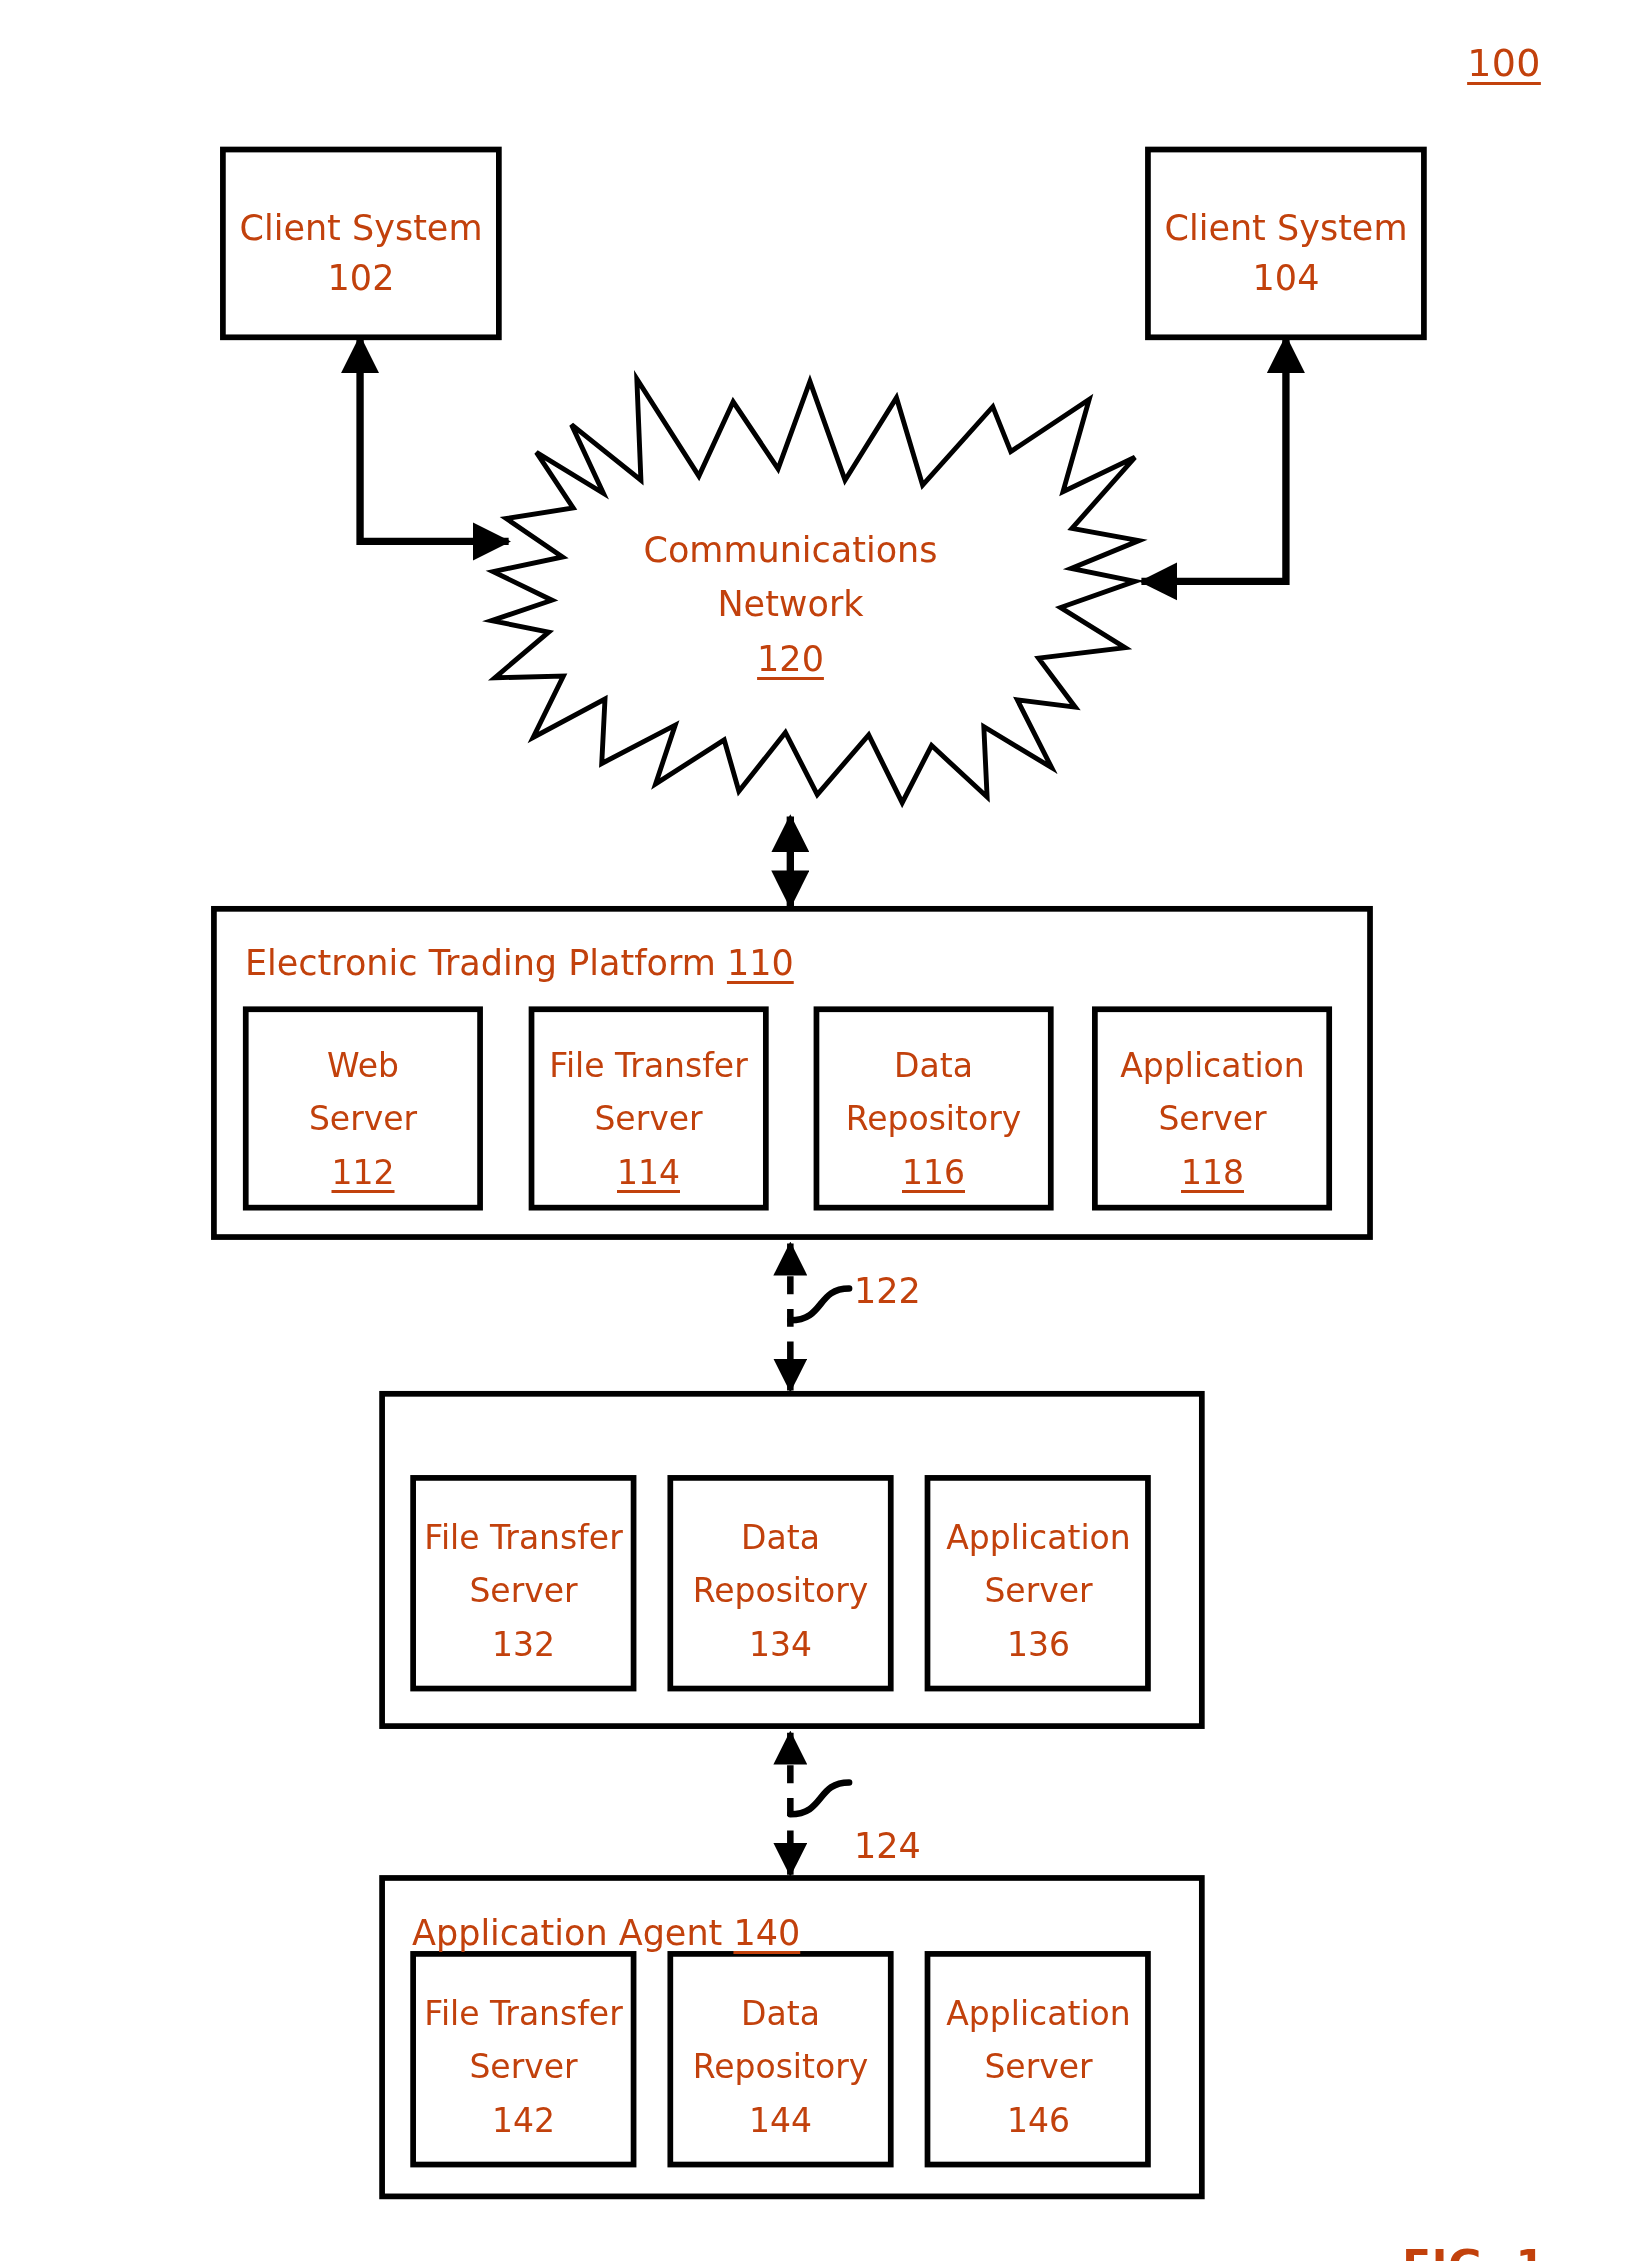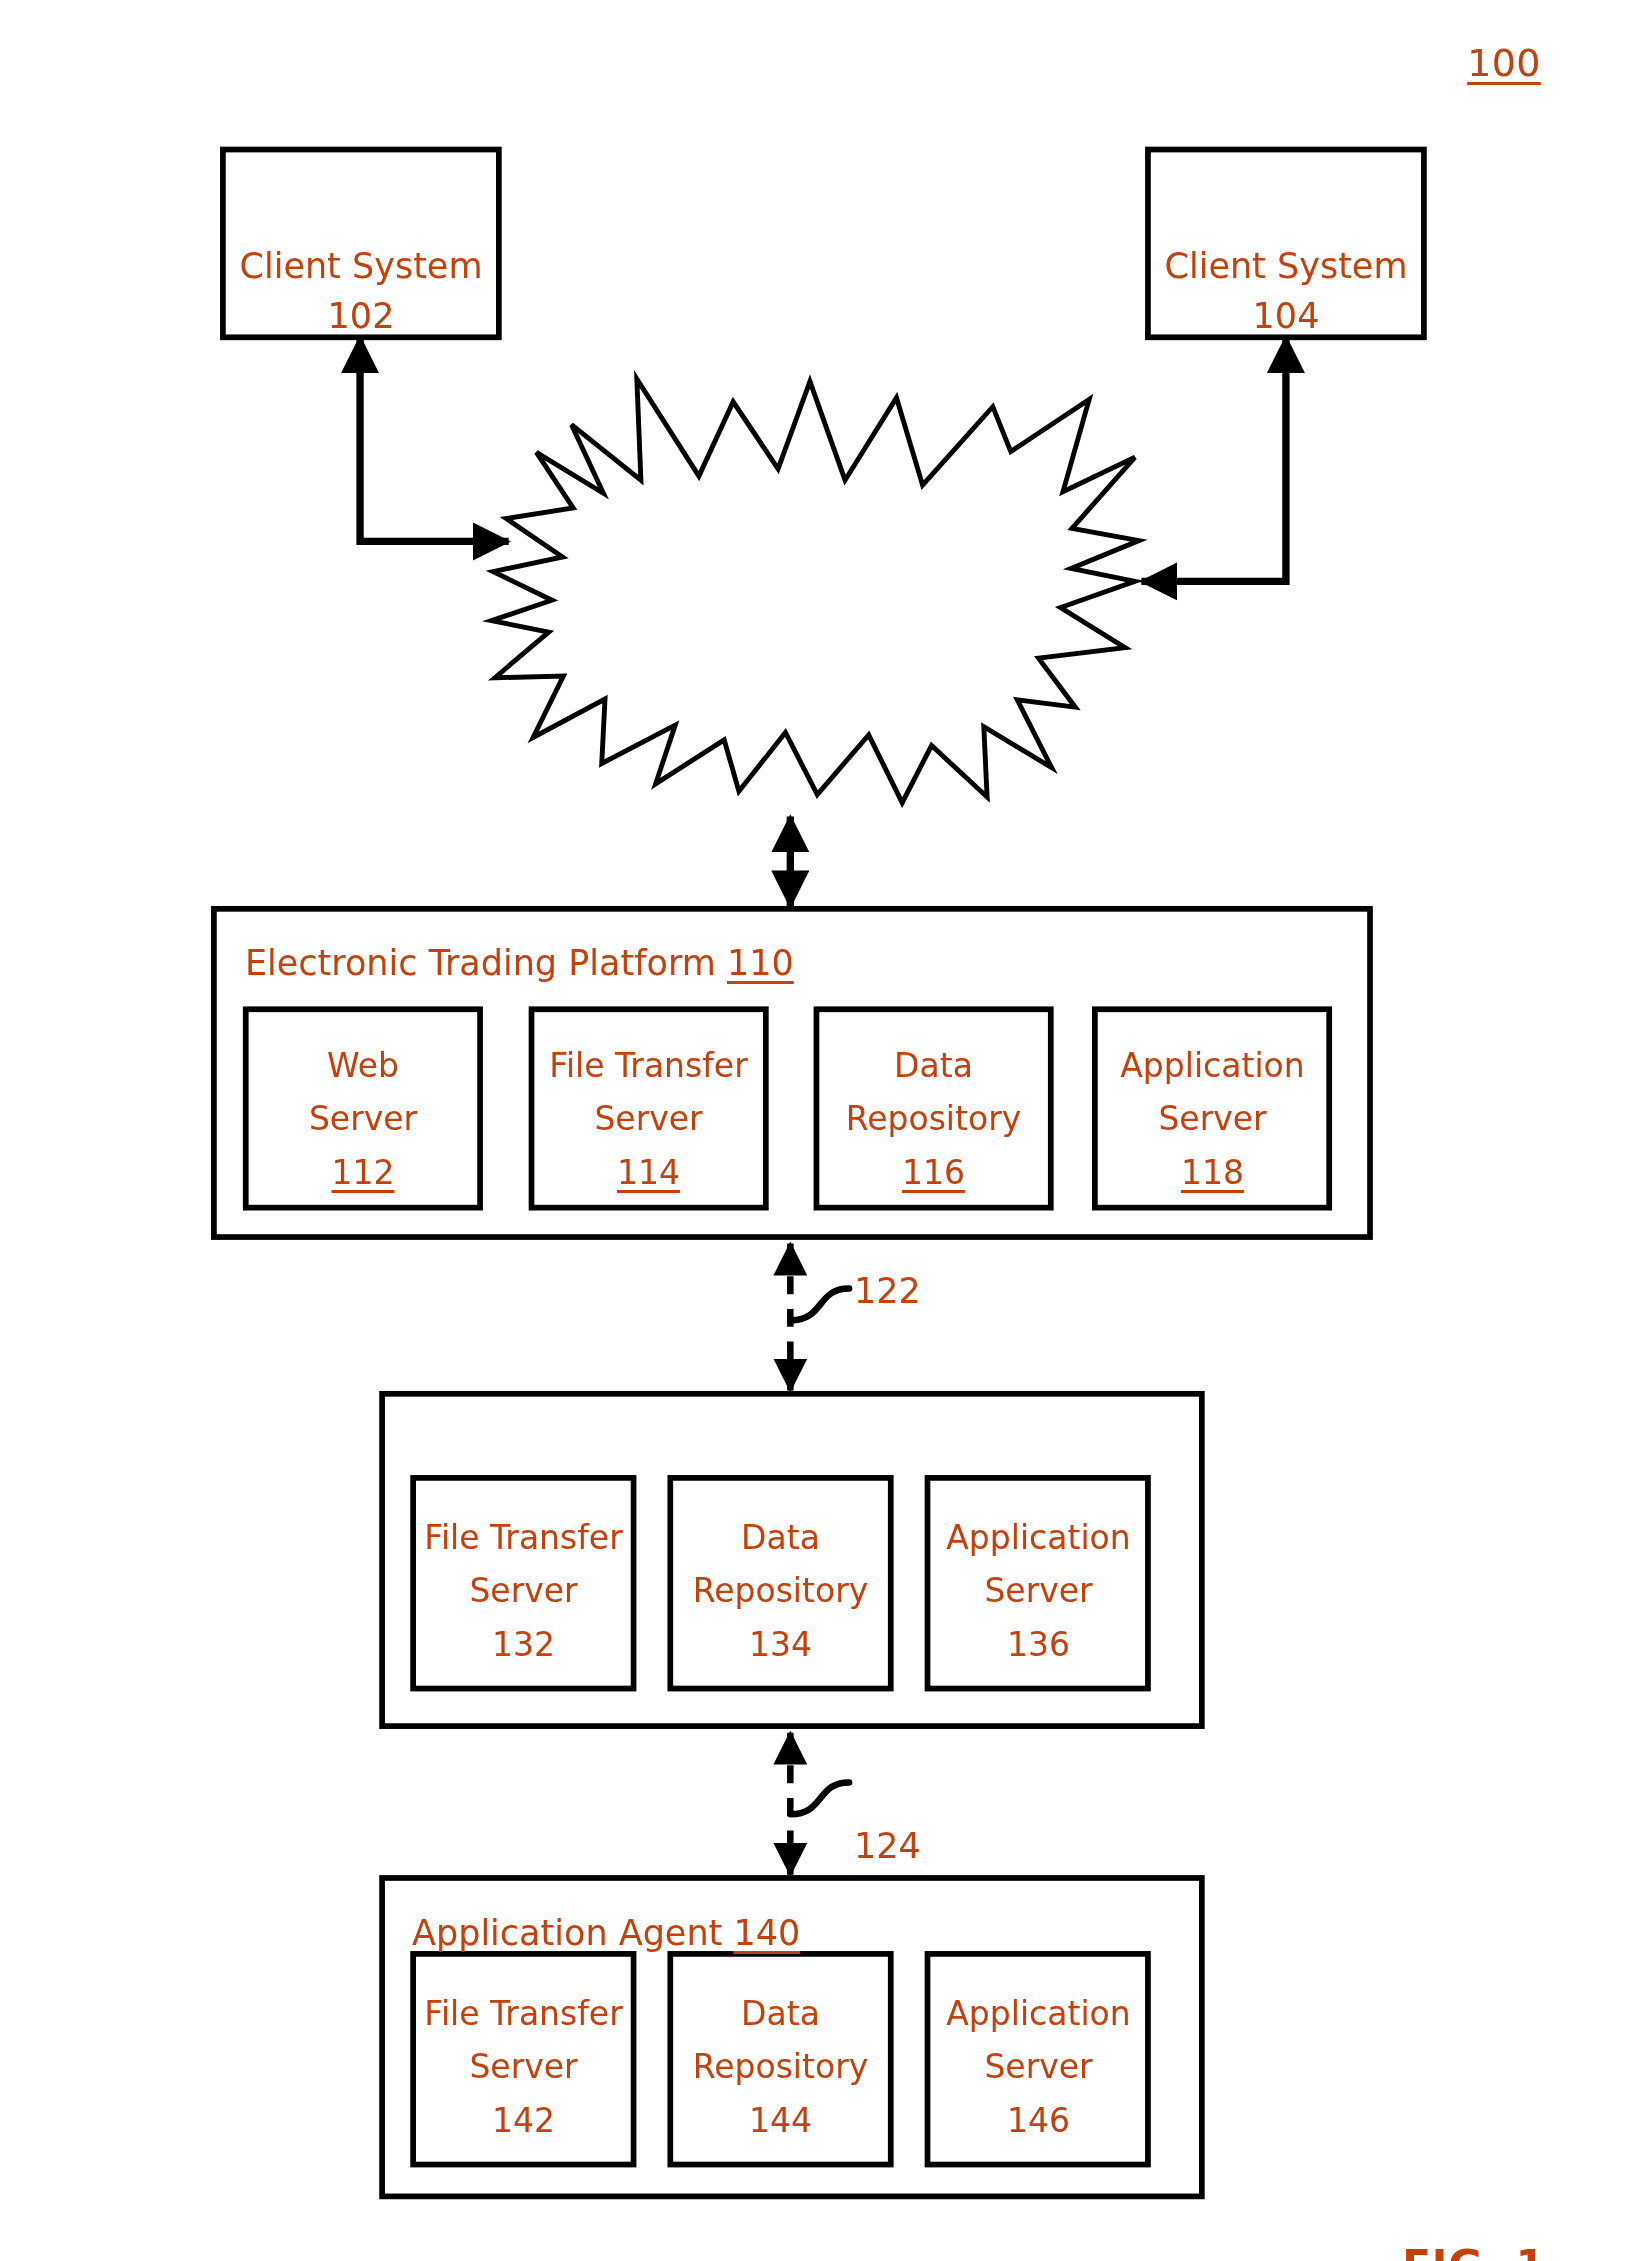--- a/index.html
+++ b/index.html
@@ -40,21 +40,20 @@
     font-size: 38px;
     letter-spacing: 0.4px;
   }
   .u {
     text-decoration: underline;
     text-decoration-thickness: 3.3px;
     text-underline-offset: 5.7px;
   }
   .client-label {
     font-size: 35px;
-    margin-top: 38px;
   }
   .net-label {
     font-size: 35px;
     line-height: 1.55;
   }
   .section-title {
     font-size: 35px;
     text-align: center;
     white-space: nowrap;
   }
@@ -129,20 +128,25 @@
   <div class="txt client-label" style="left:223px; top:204px; width:276px;">
     <div>Client System</div>
     <div>102</div>
   </div>
 
   <div class="txt client-label" style="left:1148px; top:204px; width:276px;">
     <div>Client System</div>
     <div>104</div>
   </div>
 
+  <div class="txt net-label" style="left:627px; top:523px; width:327px;">
+    <div>Communications</div>
+    <div>Network</div>
+    <div class="u">120</div>
+  </div>
 
   <div class="txt section-title" style="left:245px; top:939px;">
     <span>Electronic Trading Platform</span><span>&nbsp;</span><span class="u">110</span>
   </div>
 
   <div class="txt unit-label" style="left:246px; top:1039px; width:234px;">
     <div>Web</div>
     <div>Server</div>
     <div class="u">112</div>
   </div>

